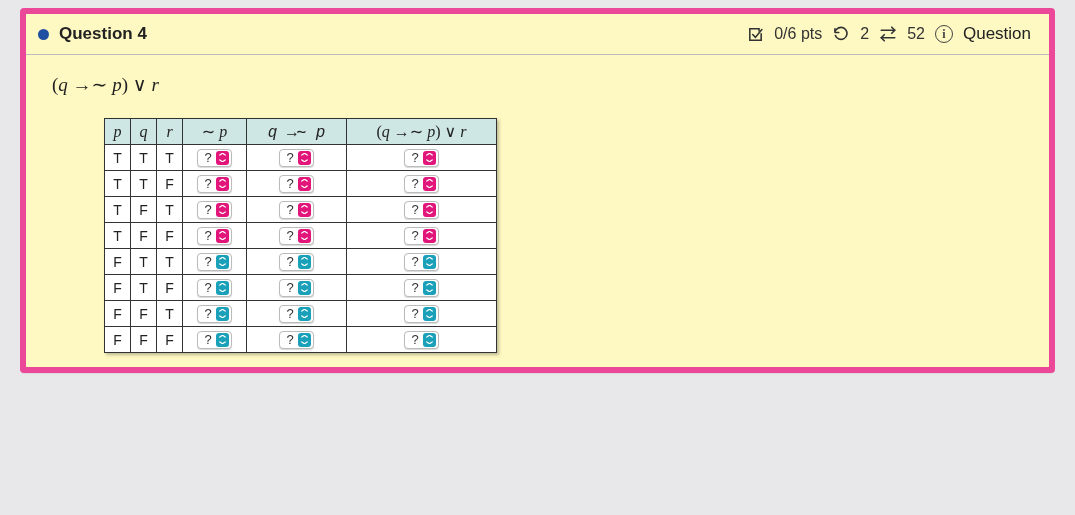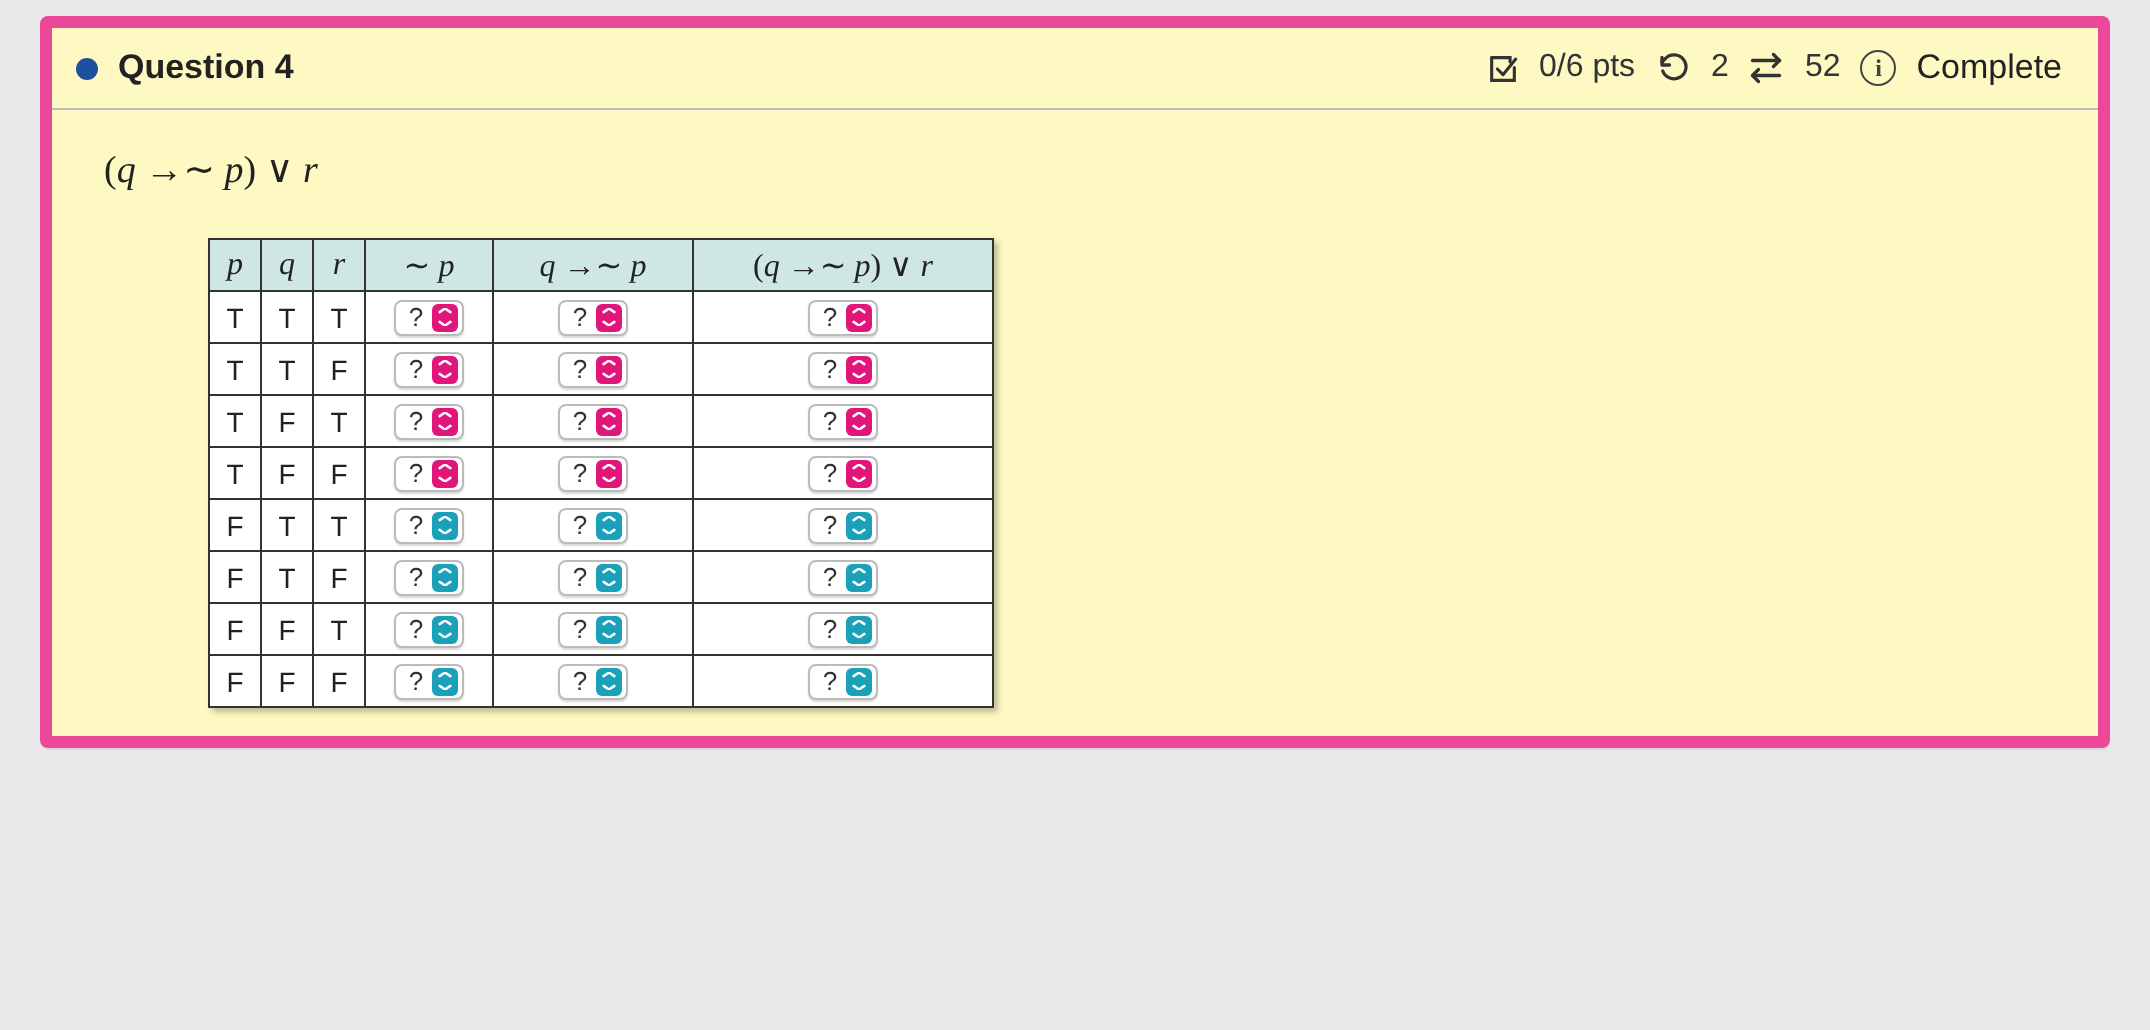--- a/index.html
+++ b/index.html
@@ -56,21 +56,21 @@
   table.truth th {
     background: #cfe7e4;
     font-weight: 400;
     font-family: "Times New Roman", Times, serif;
     font-style: italic;
     font-size: 16px;
     height: 26px;
     padding: 2px 8px;
   }
   table.truth th.wide1 { min-width: 64px; padding: 2px 14px; }
-  table.truth th.wide2 { min-width: 100px; padding: 2px 16px; }
+  table.truth th.wide2 { min-width: 100px; padding: 2px 16px; font-family: Liberation Mono, monospace; }
   table.truth th.wide3 { min-width: 150px; padding: 2px 16px; }
   table.truth td {
     height: 26px;
     font-family: Arial, sans-serif;
     font-size: 14px;
     background: #fff;
     min-width: 26px;
   }
   td.sel { padding: 2px 4px; }
   td.sel-r { padding: 2px 4px; text-align:right; }
@@ -152,21 +152,21 @@
       <span class="badge-icon">
         <svg class="icon-svg" width="18" height="18" viewBox="0 0 24 24" fill="none" stroke="#333" stroke-width="2.2">
           <path d="M17 3l4 4-4 4" stroke-linecap="round" stroke-linejoin="round"></path>
           <path d="M3 7h18" stroke-linecap="round"></path>
           <path d="M7 21l-4-4 4-4" stroke-linecap="round" stroke-linejoin="round"></path>
           <path d="M21 17H3" stroke-linecap="round"></path>
         </svg>
       </span>
       <span>52</span>
       <span class="info-circle">i</span>
-      <span class="details-link">Complete</span>
+      <span class="details-link">Question</span>
     </div>
   </div>
 
   <div class="q-body">
     <div class="formula">
       <span class="upright">(</span><span>q</span> <span class="upright">→∼</span> <span>p</span><span class="upright">)</span> <span class="upright">∨</span> <span>r</span>
     </div>
 
     <table class="truth">
       <thead>

